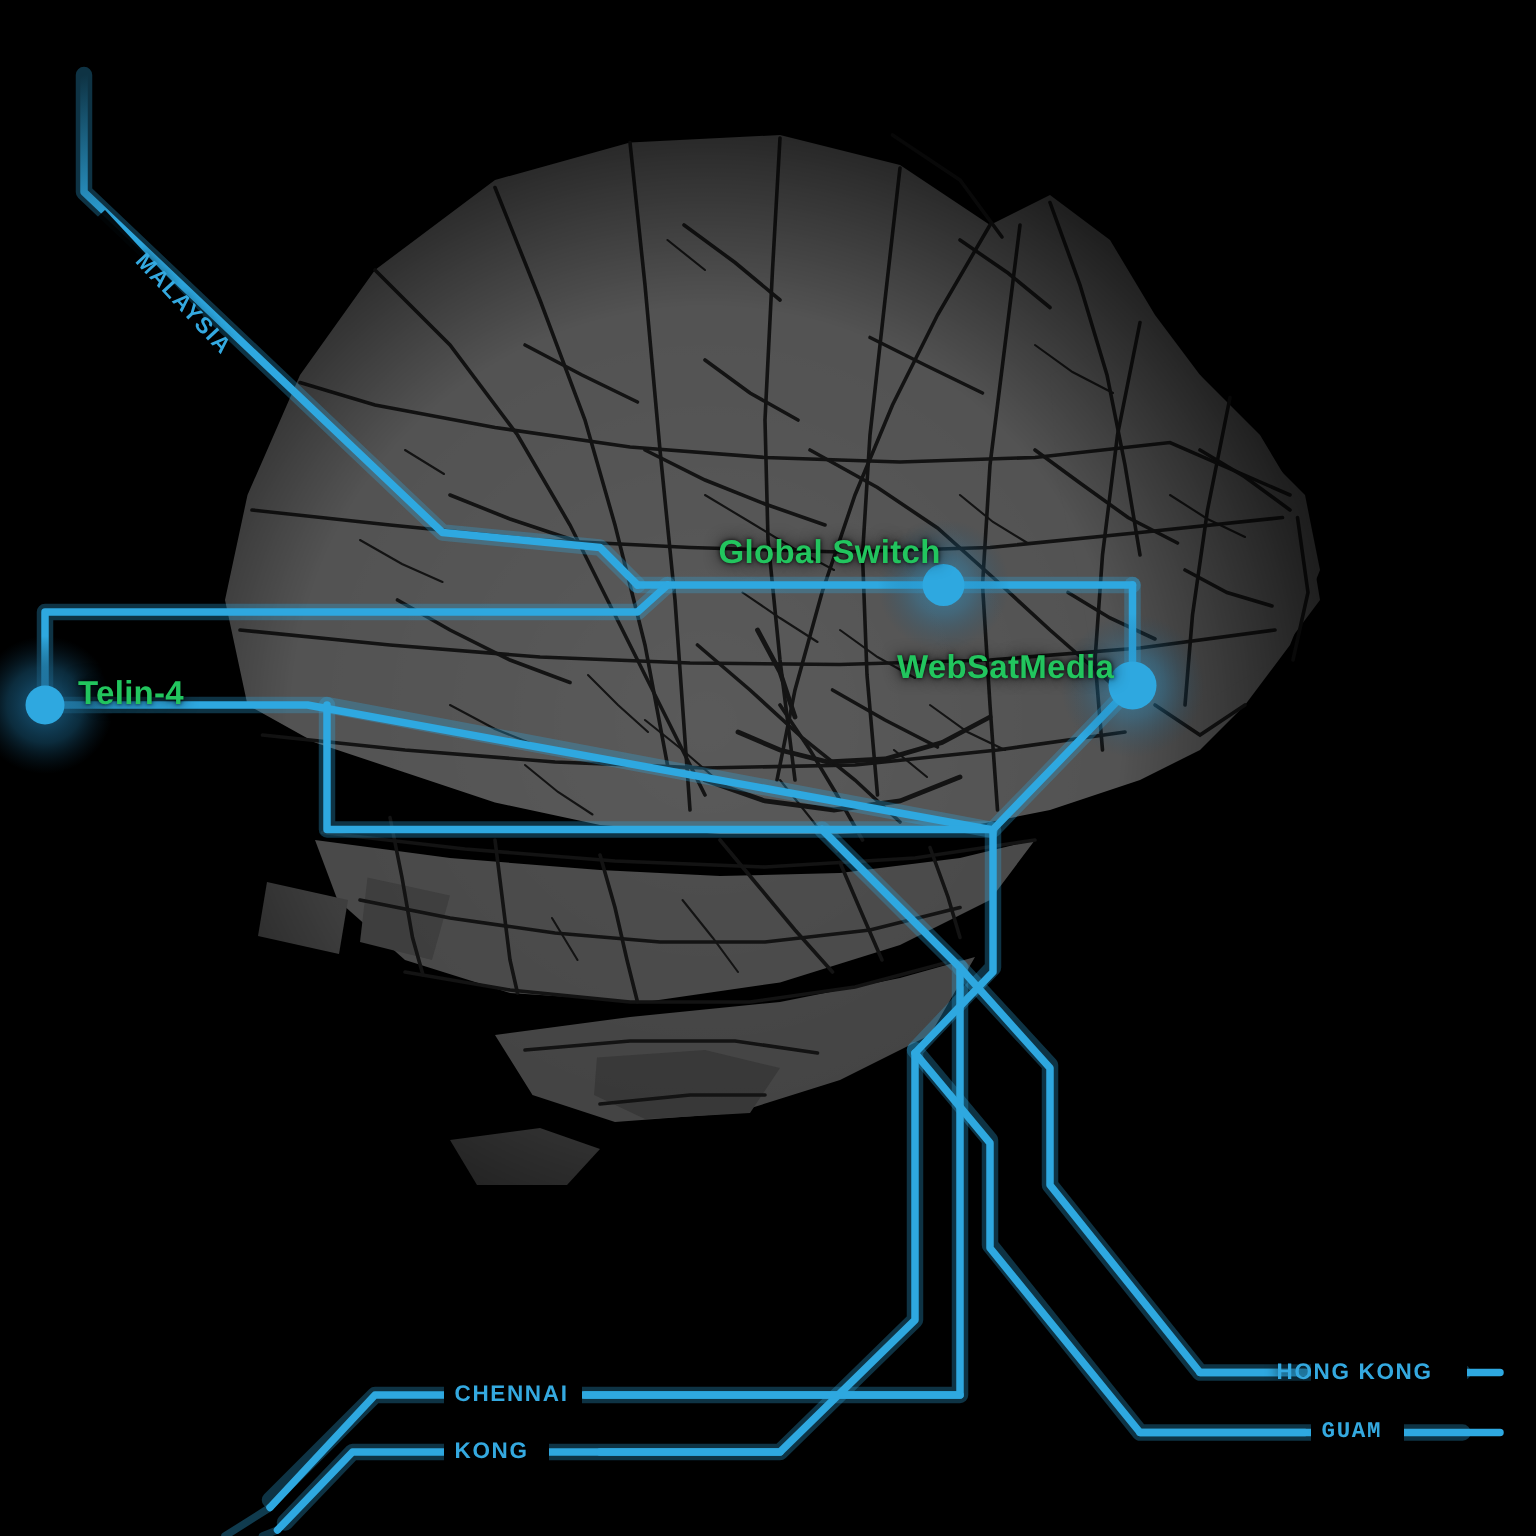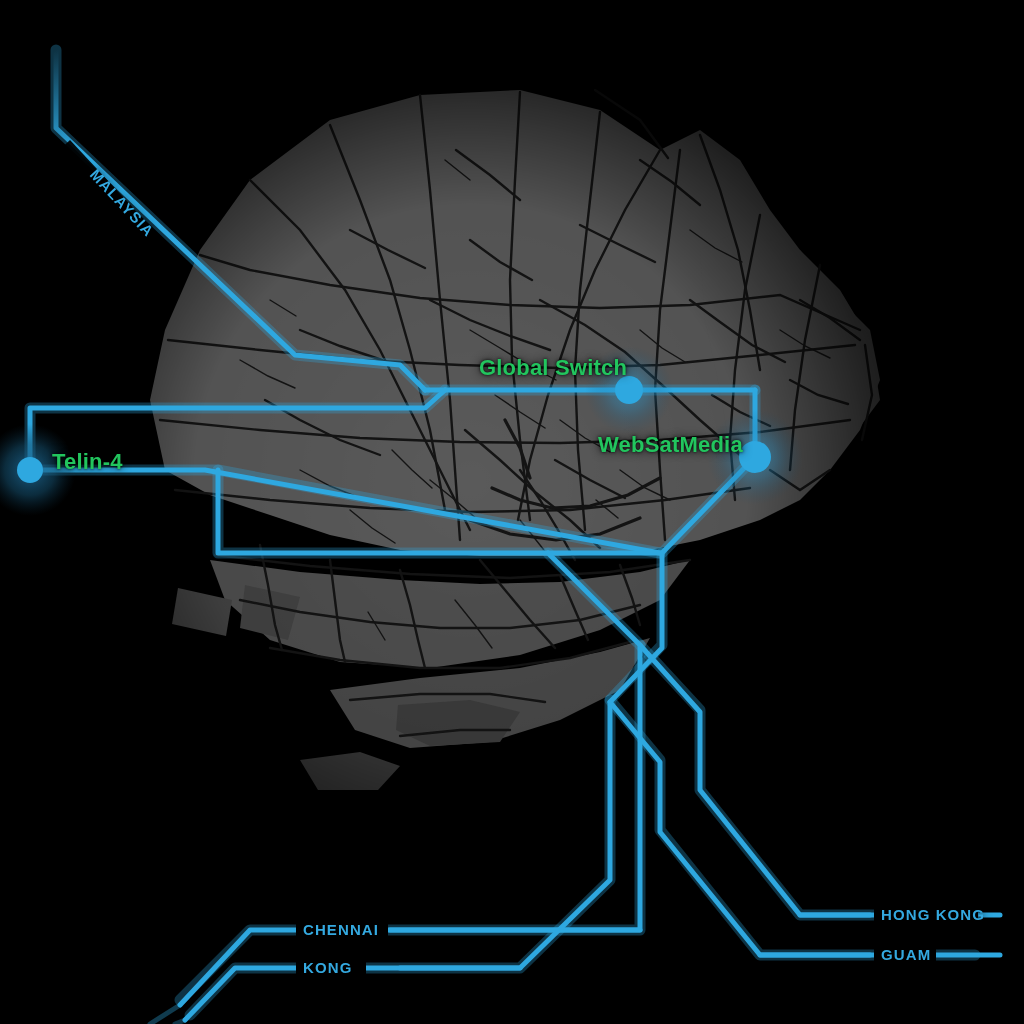--- a/index.html
+++ b/index.html
@@ -208,15 +208,15 @@
     </g>
   </svg>
 
   <div class="lbl node-label" style="left:52px;  top:449px;">Telin-4</div>
   <div class="lbl node-label" style="left:479px; top:355px;">Global Switch</div>
   <div class="lbl node-label" style="left:598px; top:432px;">WebSatMedia</div>
 
   <div class="edge-label rot" style="left:93px; top:163px; transform:rotate(47deg);">MALAYSIA</div>
   <div class="edge-label" style="left:303px; top:921px;">CHENNAI</div>
   <div class="edge-label" style="left:303px; top:959px;">KONG</div>
-  <div class="edge-label" style="left:881px; top:906px;">HONG KONG</div>
-  <div class="edge-label" style="left:881px; top:946px;">GUAM</div>
+  <div class="edge-label" style="left:851px; top:906px;">HONG KONG</div>
+  <div class="edge-label" style="left:881px; top:946px;font-family:Liberation Mono, monospace;">GUAM</div>
 </div>
 
 </body></html>

